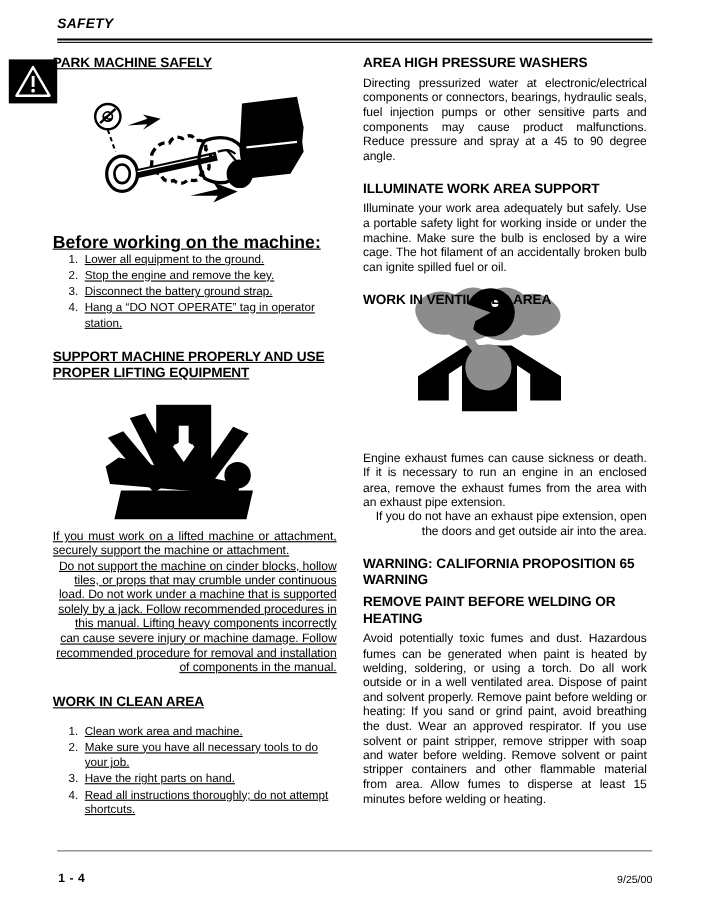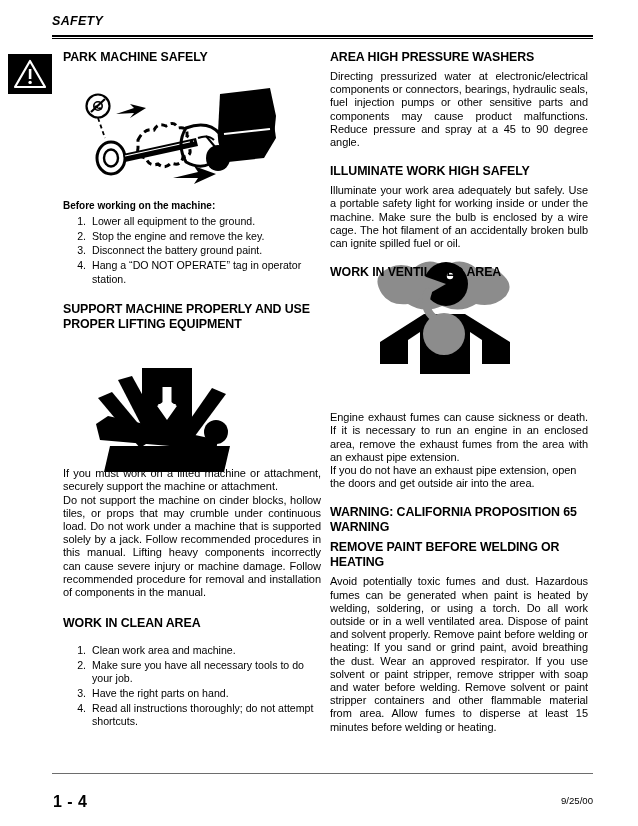--- a/index.html
+++ b/index.html
@@ -55,46 +55,46 @@
     height: 1px;
     background: #000;
   }
 
   
   .col {
     position: absolute;
     top: 50px;
     width: 258px;
   }
-  .col-left  { left: 63px; }
+  .col-left  { left: 48px; text-decoration: underline; }
   .col-right { left: 330px; }
 
   h2.sec {
     font-size: 12.4px;
     font-weight: bold;
     line-height: 15px;
     margin: 0 0 5px 0;
     letter-spacing: -0.1px;
   }
 
   p.body {
     font-size: 11px;
     line-height: 13.2px;
     margin: 0 0 0 0;
     text-align: justify;
     letter-spacing: -0.05px;
   }
   p.body.nojust { text-align: left; }
-  p.body + p.body { margin-top: 0; }
+  p.body + p.body { margin-top: 0; text-align: right; }
 
   p.lead {
-    font-size: 10px;
+    font-size: 16px;
     font-weight: bold;
     line-height: 13.2px;
-    margin: 1px 0 3px 0;
+    margin: 16px 0 3px 0;
   }
 
   ol.steps {
     margin: 0 0 0 0;
     padding: 0 0 0 26px;
     font-size: 10.6px;
     line-height: 13.6px;
   }
   ol.steps li {
     margin: 0 0 1px 0;
@@ -126,21 +126,21 @@
     left: 52px;
     top: 773px;
     width: 541px;
     height: 1px;
     background: #6d6d6d;
   }
   .footer-page {
     position: absolute;
     left: 53px;
     top: 793px;
-    font-size: 16px;
+    font-size: 11px;
     font-weight: bold;
     letter-spacing: 0.5px;
   }
   .footer-date {
     position: absolute;
     right: 45px;
     top: 795px;
     font-size: 9.6px;
     text-align: center;
   }
@@ -247,21 +247,21 @@
 
     <section>
       <h2 class="sec">PARK MACHINE SAFELY</h2>
 
       <div style="height:128px"></div>
 
       <p class="lead">Before working on the machine:</p>
       <ol class="steps">
         <li>Lower all equipment to the ground.</li>
         <li>Stop the engine and remove the key.</li>
-        <li>Disconnect the battery ground paint.</li>
+        <li>Disconnect the battery ground strap.</li>
         <li>Hang a “DO NOT OPERATE” tag in operator station.</li>
       </ol>
     </section>
 
     <section style="margin-top:16px">
       <h2 class="sec">SUPPORT MACHINE PROPERLY AND USE PROPER LIFTING EQUIPMENT</h2>
 
       <div style="height:130px"></div>
 
       <p class="body">If you must work on a lifted machine or attachment, securely support the machine or attachment.</p>
@@ -282,21 +282,21 @@
   </div>
 
   <div class="col col-right">
 
     <section>
       <h2 class="sec">AREA HIGH PRESSURE WASHERS</h2>
       <p class="body">Directing pressurized water at electronic/electrical components or connectors, bearings, hydraulic seals, fuel injection pumps or other sensitive parts and components may cause product malfunctions. Reduce pressure and spray at a 45 to 90 degree angle.</p>
     </section>
 
     <section style="margin-top:15px">
-      <h2 class="sec">ILLUMINATE WORK HIGH SAFELY</h2>
+      <h2 class="sec">ILLUMINATE WORK AREA SUPPORT</h2>
       <p class="body">Illuminate your work area adequately but safely. Use a portable safety light for working inside or under the machine. Make sure the bulb is enclosed by a wire cage. The hot filament of an accidentally broken bulb can ignite spilled fuel or oil.</p>
     </section>
 
     <section style="margin-top:15px">
       <h2 class="sec">WORK IN VENTILATED AREA</h2>
 
       <div style="height:126px"></div>
 
       <p class="body">Engine exhaust fumes can cause sickness or death. If it is necessary to run an engine in an enclosed area, remove the exhaust fumes from the area with an exhaust pipe extension.</p>
       <p class="body nojust">If you do not have an exhaust pipe extension, open the doors and get outside air into the area.</p>

